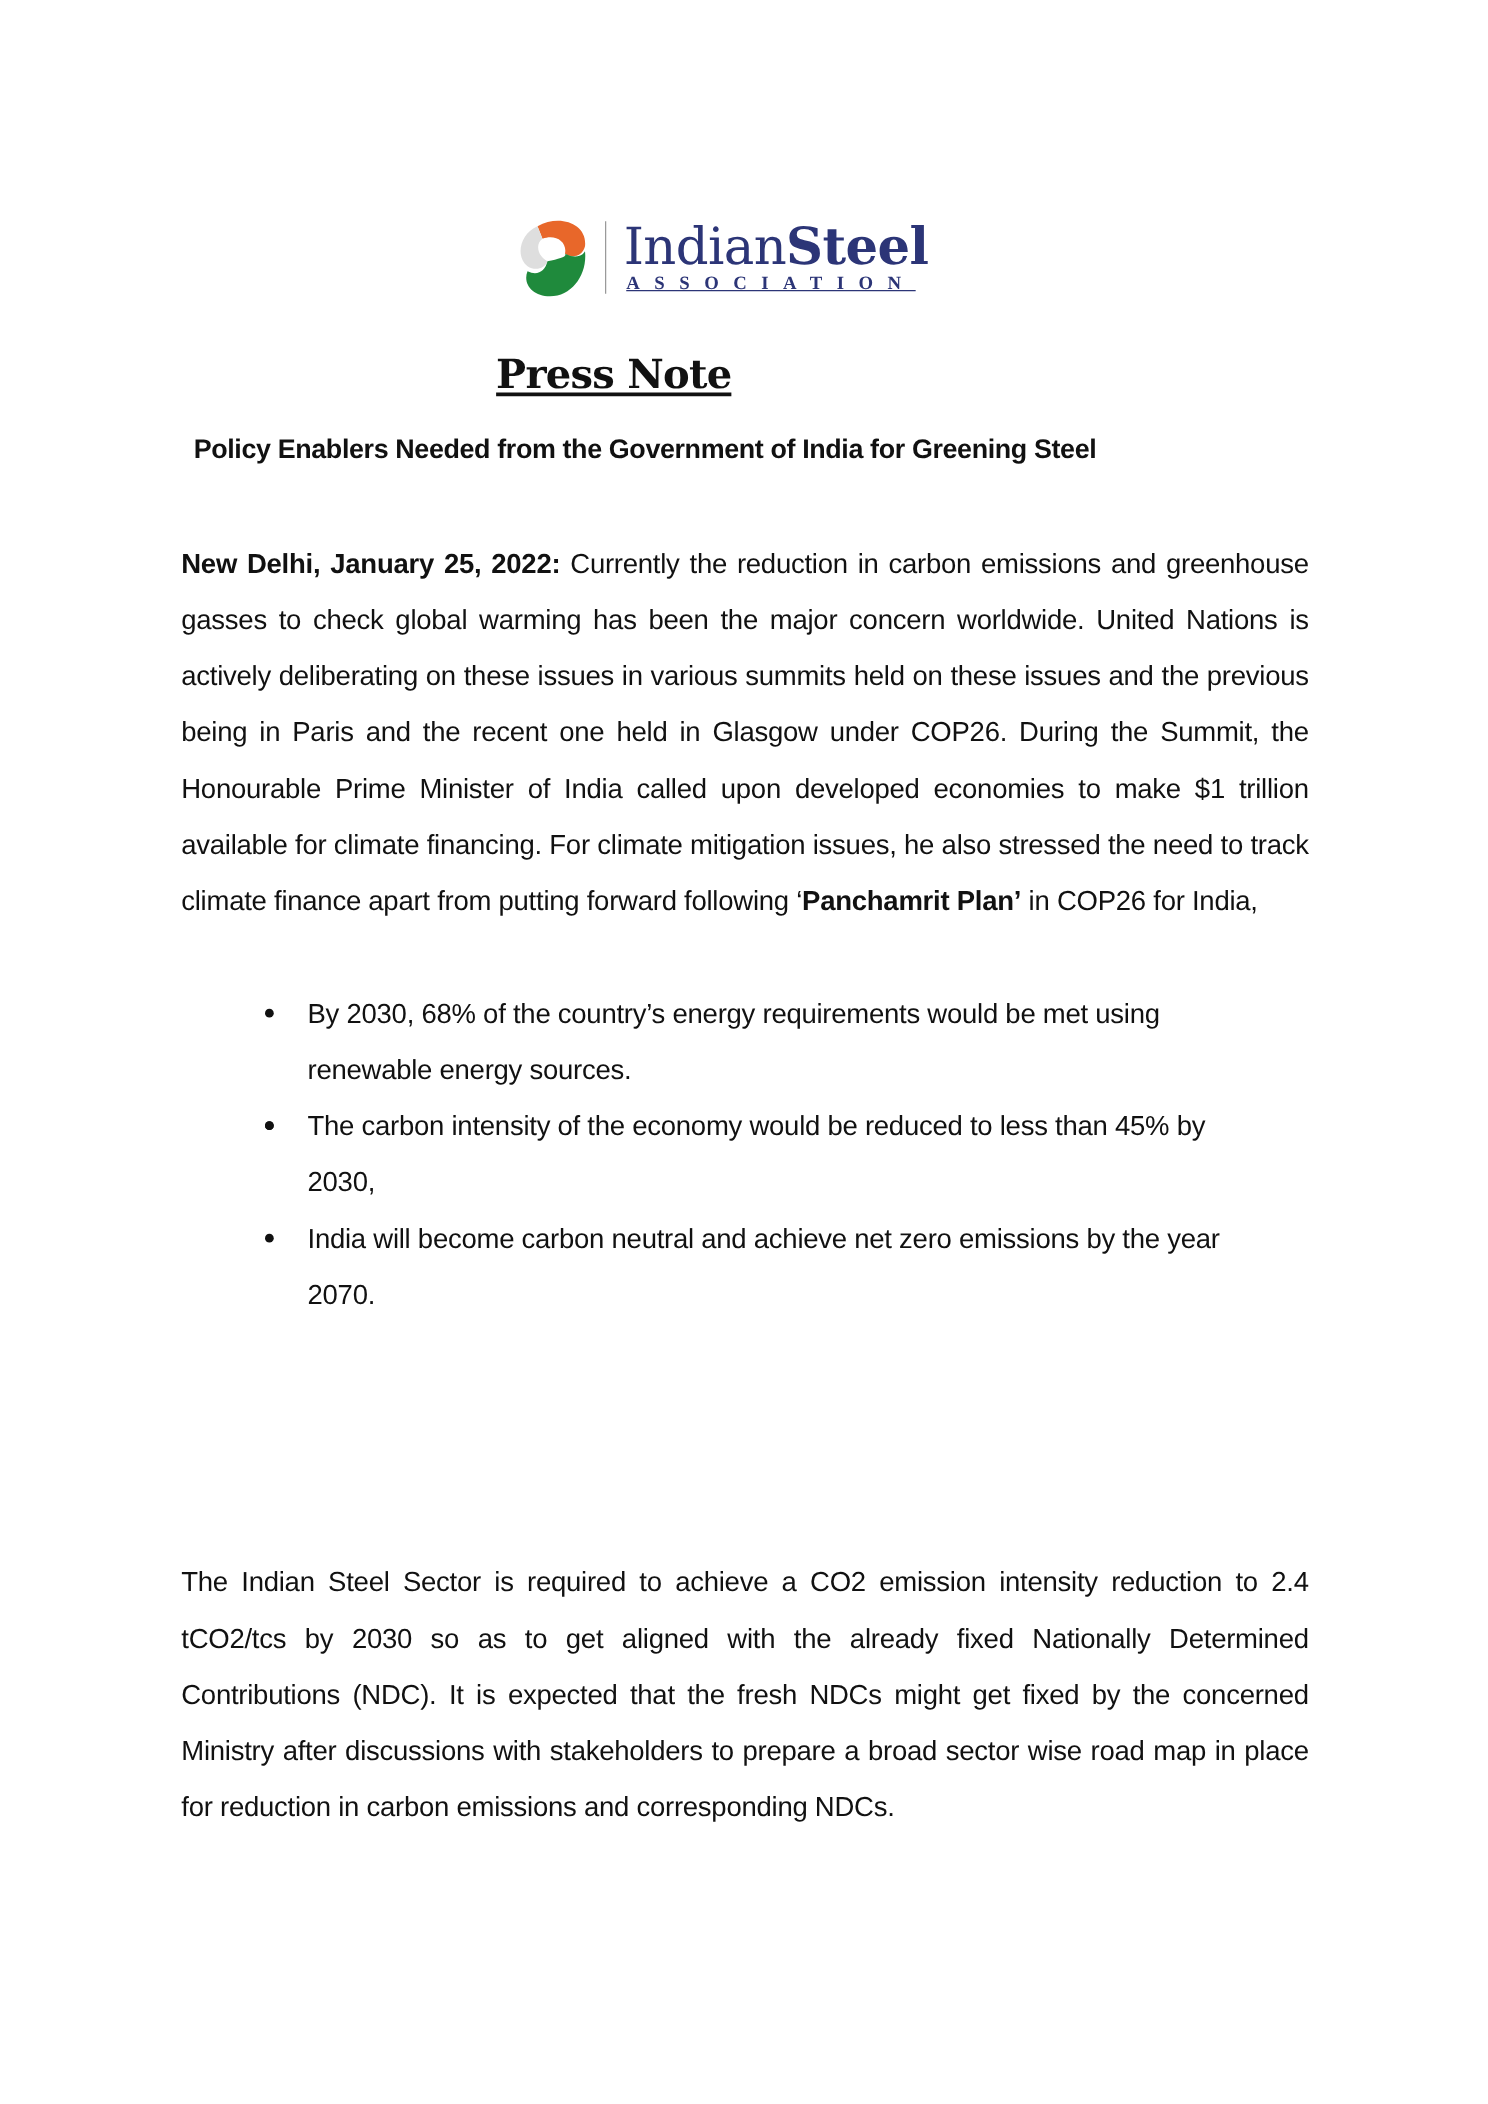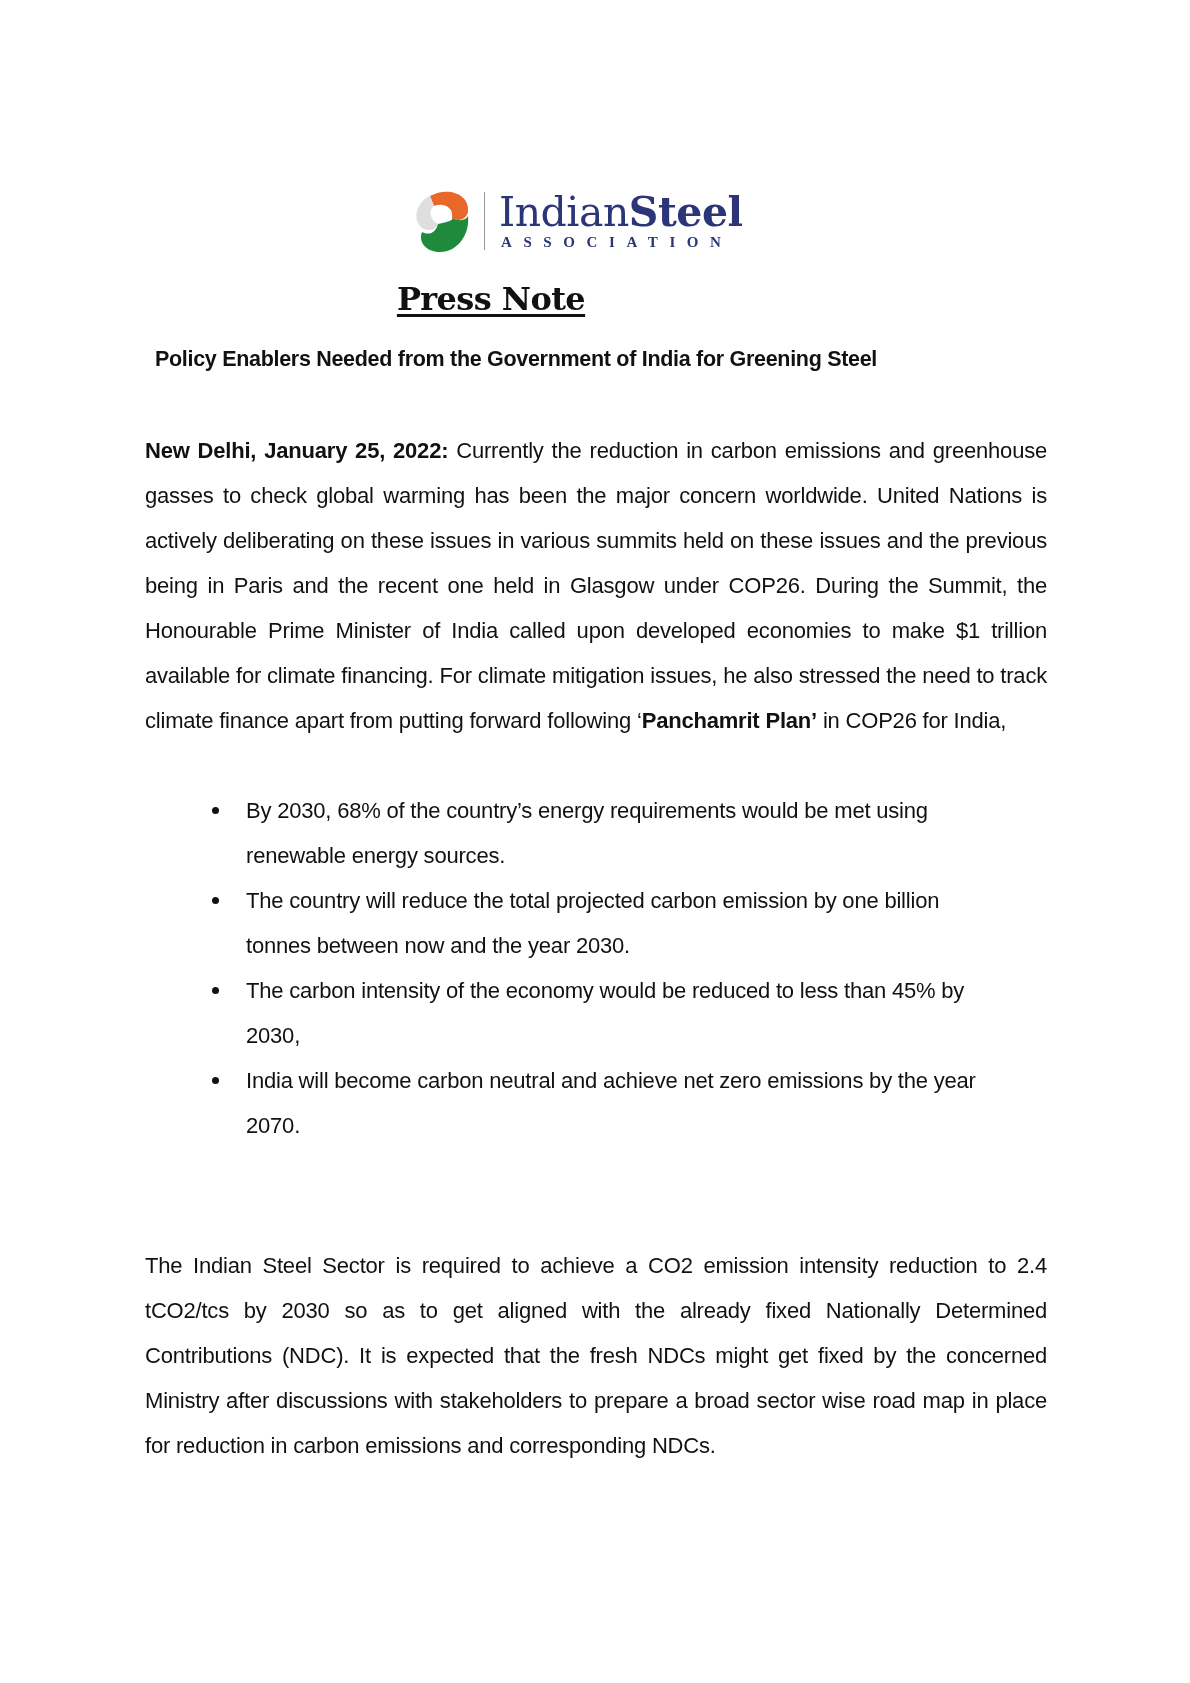--- a/index.html
+++ b/index.html
@@ -11,21 +11,21 @@
       width: 1190px;
       height: 1683px;
       position: relative;
       overflow: hidden;
       font-family: "Liberation Sans", "DejaVu Sans", sans-serif;
       color: #111111;
     }
     .logo {
       position: absolute;
       left: 408px;
-      top: 185px;
+      top: 170px;
       width: 340px;
       height: 72px;
       display: flex;
       align-items: center;
     }
     .logo-mark {
       width: 70px;
       height: 70px;
       position: relative;
     }
@@ -50,20 +50,21 @@
       font-weight: bold;
     }
     .logo-sub {
       font-family: "Liberation Serif", "DejaVu Serif", serif;
       font-size: 15px;
       font-weight: bold;
       color: #2c3577;
       letter-spacing: 11.6px;
       margin-top: 2px;
       margin-left: 2px;
+      text-decoration: underline;
     }
     .title {
       position: absolute;
       left: 0;
       width: 982px;
       top: 280px;
       text-align: center;
       font-family: "DejaVu Serif", "Liberation Serif", serif;
       font-weight: bold;
       font-size: 32px;
@@ -139,18 +140,18 @@
 </div>
 
 <div class="title">Press Note</div>
 
 <div class="subtitle">Policy Enablers Needed from the Government of India for Greening Steel</div>
 
 <p class="body-para para1" style="margin:0;"><b>New Delhi, January 25, 2022:</b><span> Currently the reduction in carbon emissions and greenhouse gasses to check global warming has been the major concern worldwide. United Nations is actively deliberating on these issues in various summits held on these issues and the previous being in Paris and the recent one held in Glasgow under COP26. During the Summit, the Honourable Prime Minister of India called upon developed economies to make $1 trillion available for climate financing. For climate mitigation issues, he also stressed the need to track climate finance apart from putting forward following ‘</span><b>Panchamrit Plan’</b><span> in COP26 for India,</span></p>
 
 <ul class="bullets">
   <li><span class="bullet-dot"></span><span>By 2030, 68% of the country’s energy requirements would be met using renewable energy sources.</span></li>
-  <li><span class="bullet-dot"></span><span>The country will reduce the total projected carbon emission by one billion tonnes between now and the year 2030.</span></li>
+  <li><span class="bullet-dot"></span></li>
   <li><span class="bullet-dot"></span><span>The carbon intensity of the economy would be reduced to less than 45% by 2030,</span></li>
   <li><span class="bullet-dot"></span><span>India will become carbon neutral and achieve net zero emissions by the year 2070.</span></li>
 </ul>
 
 <p class="body-para para2" style="margin:0;">The Indian Steel Sector is required to achieve a CO2 emission intensity reduction to 2.4 tCO2/tcs by 2030 so as to get aligned with the already fixed Nationally Determined Contributions (NDC). It is expected that the fresh NDCs might get fixed by the concerned Ministry after discussions with stakeholders to prepare a broad sector wise road map in place for reduction in carbon emissions and corresponding NDCs.</p>
 
 </body></html>

